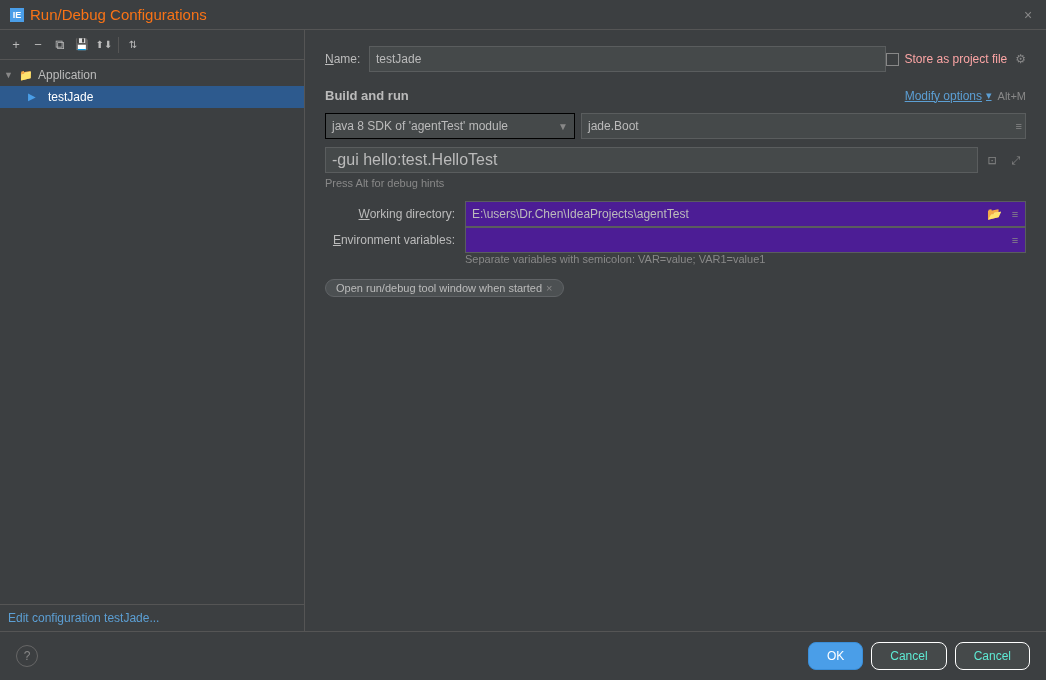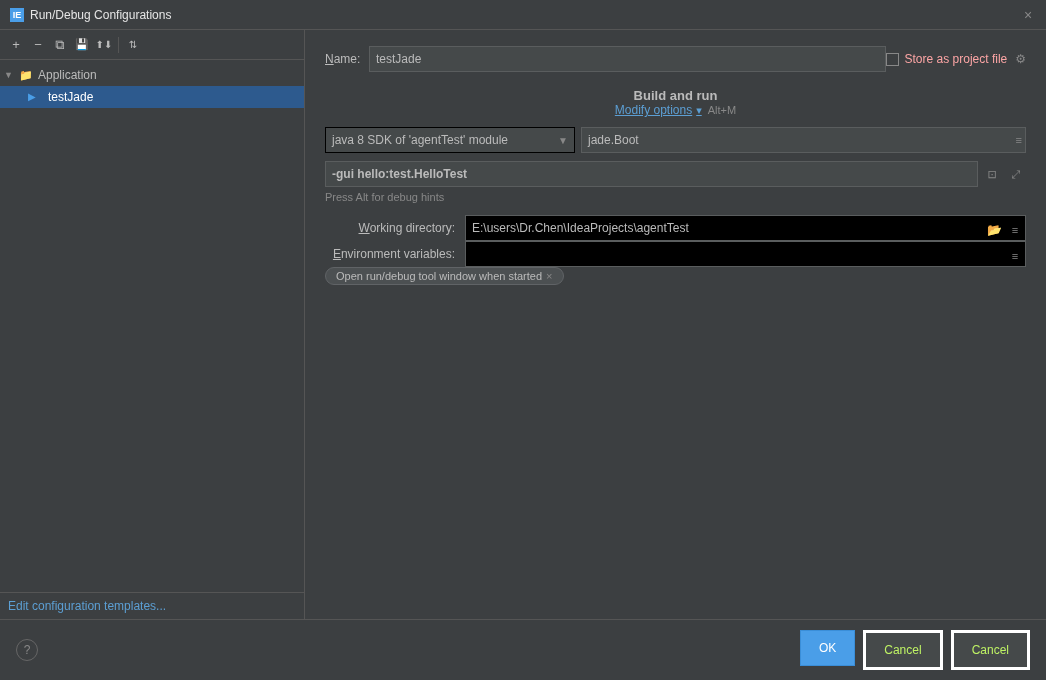--- a/index.html
+++ b/index.html
@@ -43,22 +43,22 @@
       background: #4a9ee8;
       display: flex;
       align-items: center;
       justify-content: center;
       font-size: 9px;
       color: white;
       font-weight: bold;
     }
 
     .title-text {
-      color: #e5e5e5;
-      font-size: 12px;
+      color: #f97316;
+      font-size: 15px;
     }
 
     .close-btn {
       width: 16px;
       height: 16px;
       cursor: pointer;
       color: #888;
       font-size: 14px;
       display: flex;
       align-items: center;
@@ -225,21 +225,20 @@
       font-size: 12px;
       margin-left: 2px;
       cursor: pointer;
     }
 
     .section-header {
       display: flex;
       align-items: center;
       justify-content: space-between;
       margin-bottom: 10px;
-      flex-direction: column;
     }
 
     .section-title {
       font-size: 13px;
       font-weight: 600;
       color: #bbbbbb;
     }
 
     .modify-options-btn {
       display: flex;
@@ -323,24 +322,23 @@
       border: 1px solid #5a5d5e;
       height: 26px;
     }
 
     .args-input {
       flex: 1;
       background: transparent;
       border: none;
       color: #bbbbbb;
       padding: 2px 6px;
-      font-size: 12px;
+      font-size: 16px;
       outline: none;
       height: 100%;
-      font-weight: bold;
     }
 
     .icon-btn {
       width: 20px;
       height: 20px;
       display: flex;
       align-items: center;
       justify-content: center;
       color: #888;
       cursor: pointer;
@@ -366,22 +364,22 @@
       min-width: 130px;
       text-align: right;
       flex-shrink: 0;
     }
 
     .field-label u { text-decoration: underline; }
 
     .field-input-wrap {
       flex: 1;
       display: flex;
-      align-items: flex-end;
-      background: #000000;
+      align-items: center;
+      background: #4c1d95;
       border: 1px solid #5a5d5e;
       height: 26px;
     }
 
     .field-input {
       flex: 1;
       background: transparent;
       border: none;
       color: #bbbbbb;
       padding: 2px 6px;
@@ -444,40 +442,40 @@
       cursor: pointer;
       font-size: 12px;
     }
 
     .bottom-buttons {
       display: flex;
       gap: 8px;
     }
 
     .btn {
-      padding: 17px 18px;
-      font-size: 12px;
-      cursor: pointer;
-      border-radius: 0;
+      padding: 5px 18px;
+      font-size: 12px;
+      cursor: pointer;
+      border-radius: 8px;
       height: 28px;
       display: flex;
       align-items: center;
       justify-content: center;
     }
 
     .btn-primary {
       background: #4a9ee8;
       border: 1px solid #3a8ed8;
       color: #fff;
     }
 
     .btn-secondary {
       background: #45494a;
-      border: 3px solid #ffffff;
-      color: #bef264;
+      border: 1px solid #ffffff;
+      color: #5eead4;
     }
 
     .expand-icon {
       font-size: 11px;
     }
   </style>
 </head>
 <body>
 
 <div class="dialog">
@@ -523,21 +521,21 @@
           <span class="tree-label">Application</span>
         </div>
 
         <div class="tree-node tree-child selected">
           <span class="tree-child-icon" style="color:#4a9ee8; font-size:10px;">▶</span>
           <span class="tree-label">testJade</span>
         </div>
       </div>
 
       <div class="left-footer">
-        <a href="#">Edit configuration templates...</a>
+        <a href="#">Edit configuration testJade...</a>
       </div>
     </div>
 
     <div class="right-panel">
 
       <div class="name-row">
         <span class="name-label"><u>N</u>ame:</span>
         <input type="text" class="name-input" value="testJade" style="">
         <div class="store-checkbox-row">
           <div class="checkbox"></div>
@@ -590,20 +588,21 @@
       </div>
 
       <div class="field-row">
         <span class="field-label"><u>E</u>nvironment variables:</span>
         <div class="field-input-wrap">
           <input type="text" class="field-input" value="" style="">
           <span class="icon-btn" style="font-size:11px;">≡</span>
         </div>
       </div>
 
+      <div class="env-hint">Separate variables with semicolon: VAR=value; VAR1=value1</div>
 
       <div class="tag-row">
         <div class="tag">
           <span>Open run/debug tool window when started</span>
           <span class="tag-close">×</span>
         </div>
       </div>
 
     </div>
   </div>

